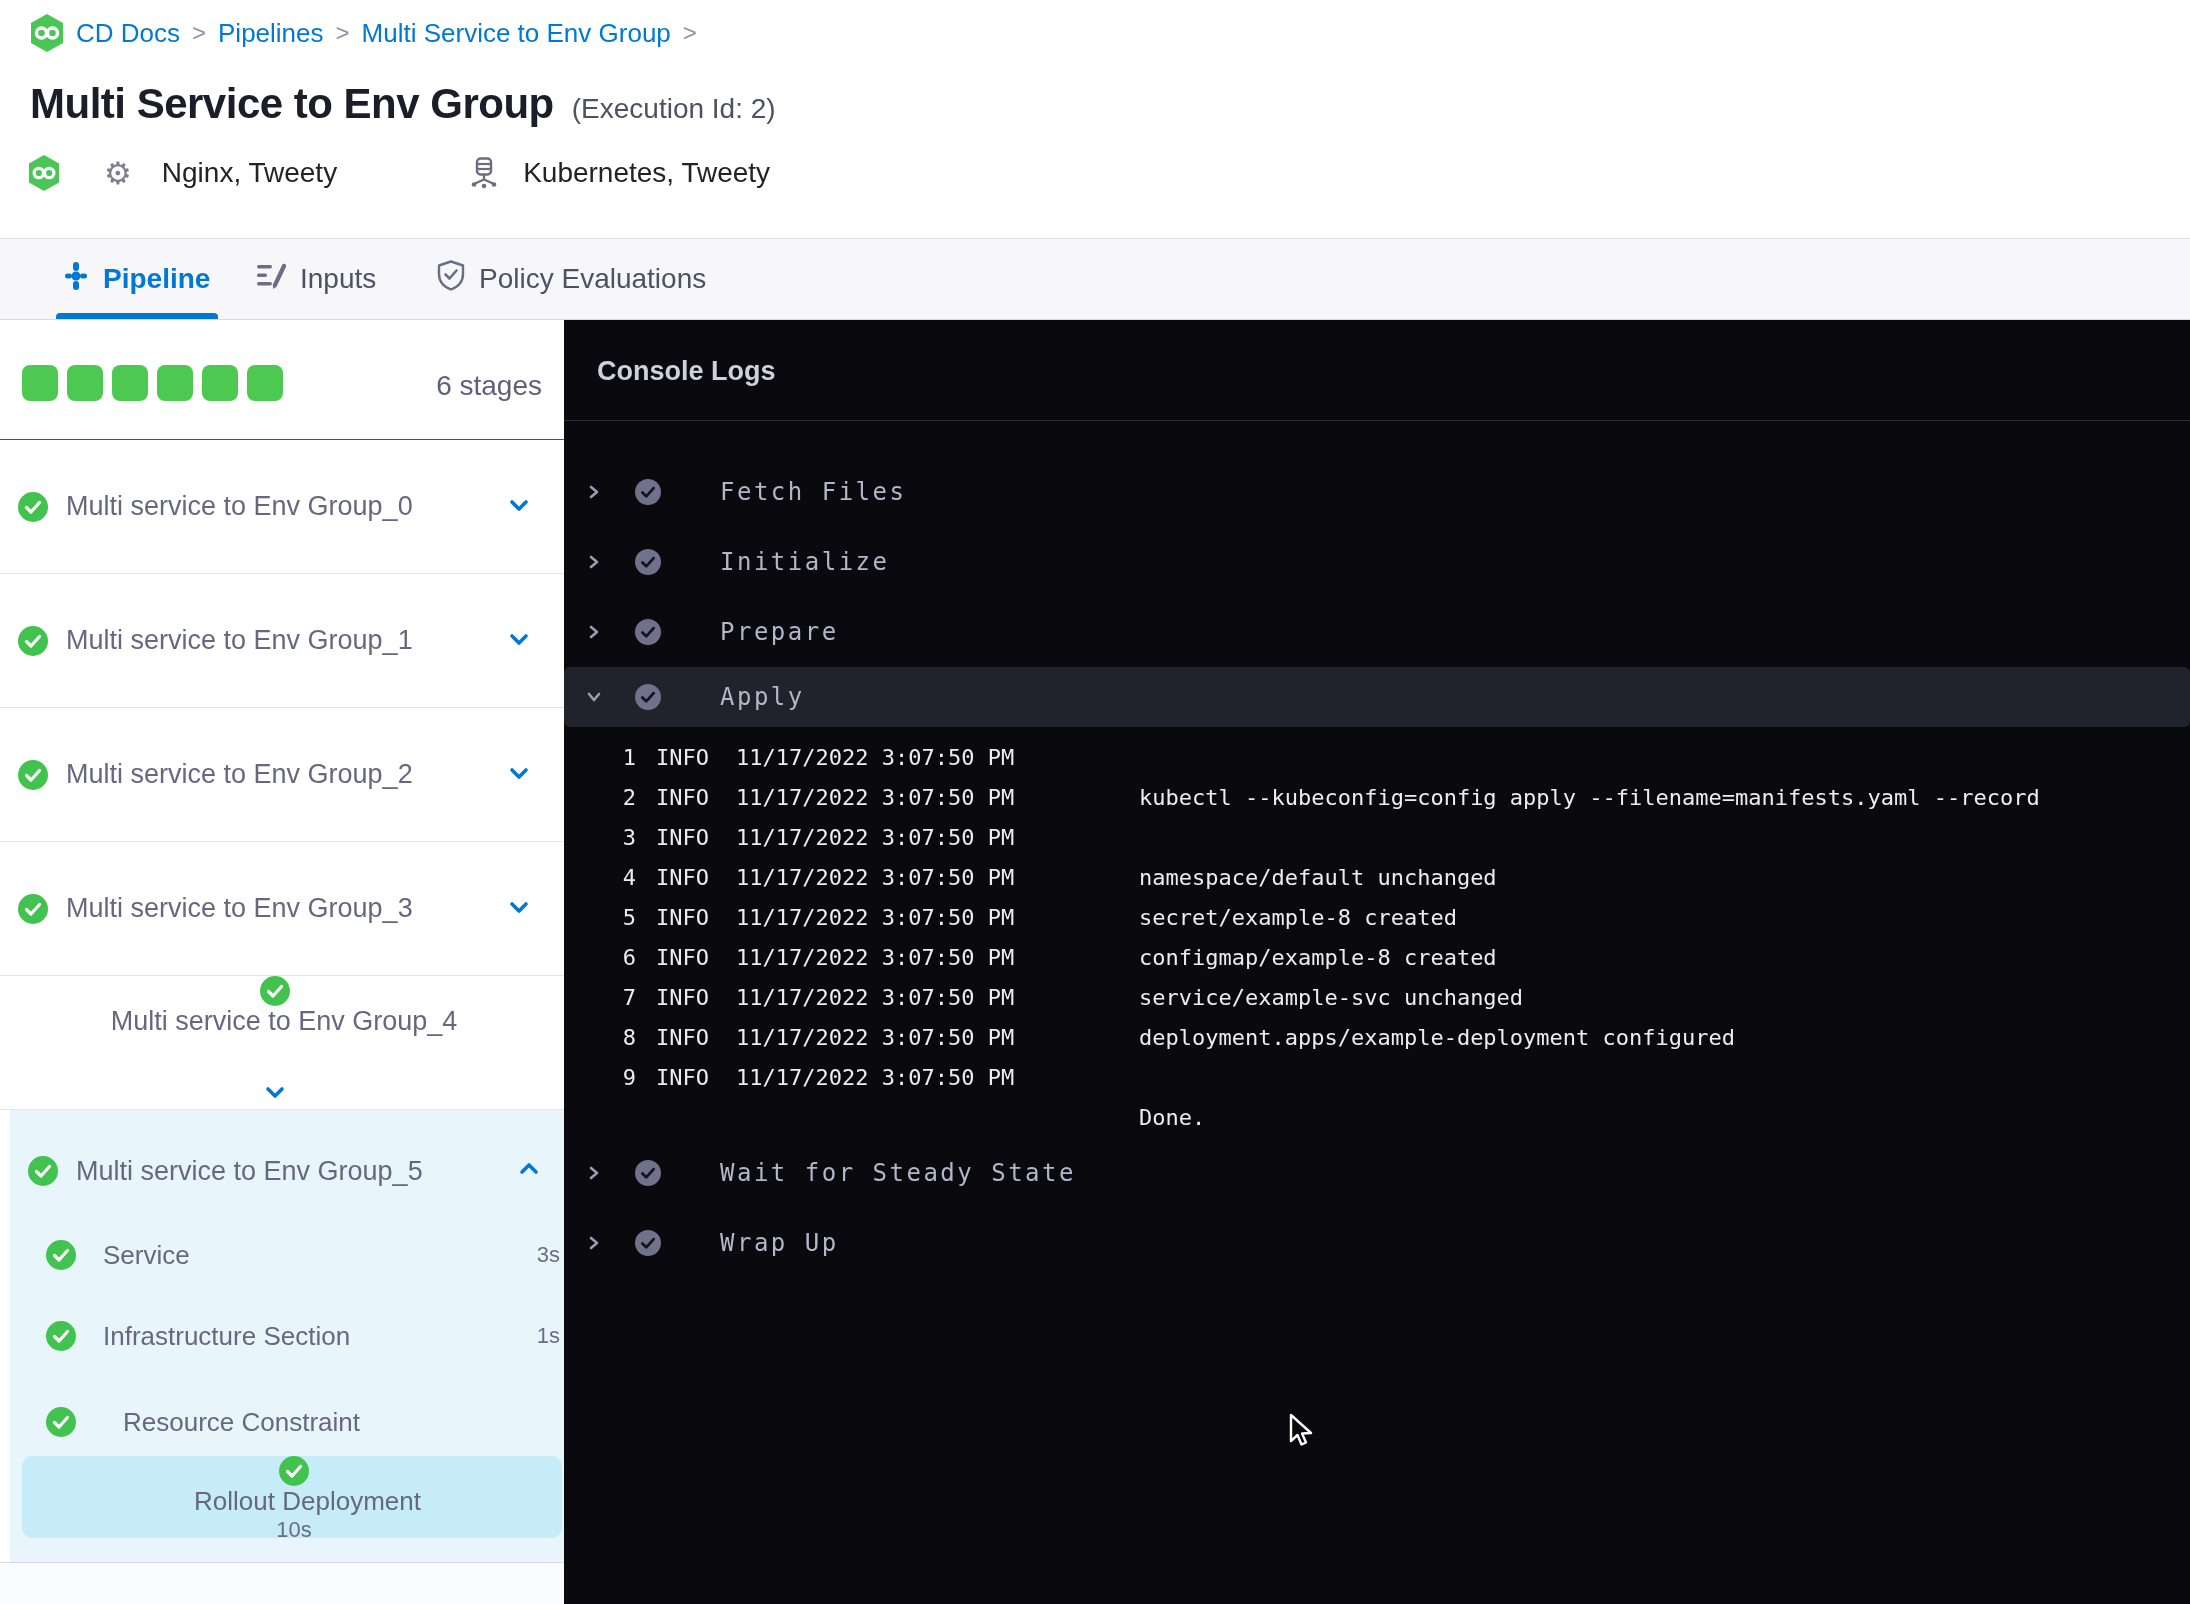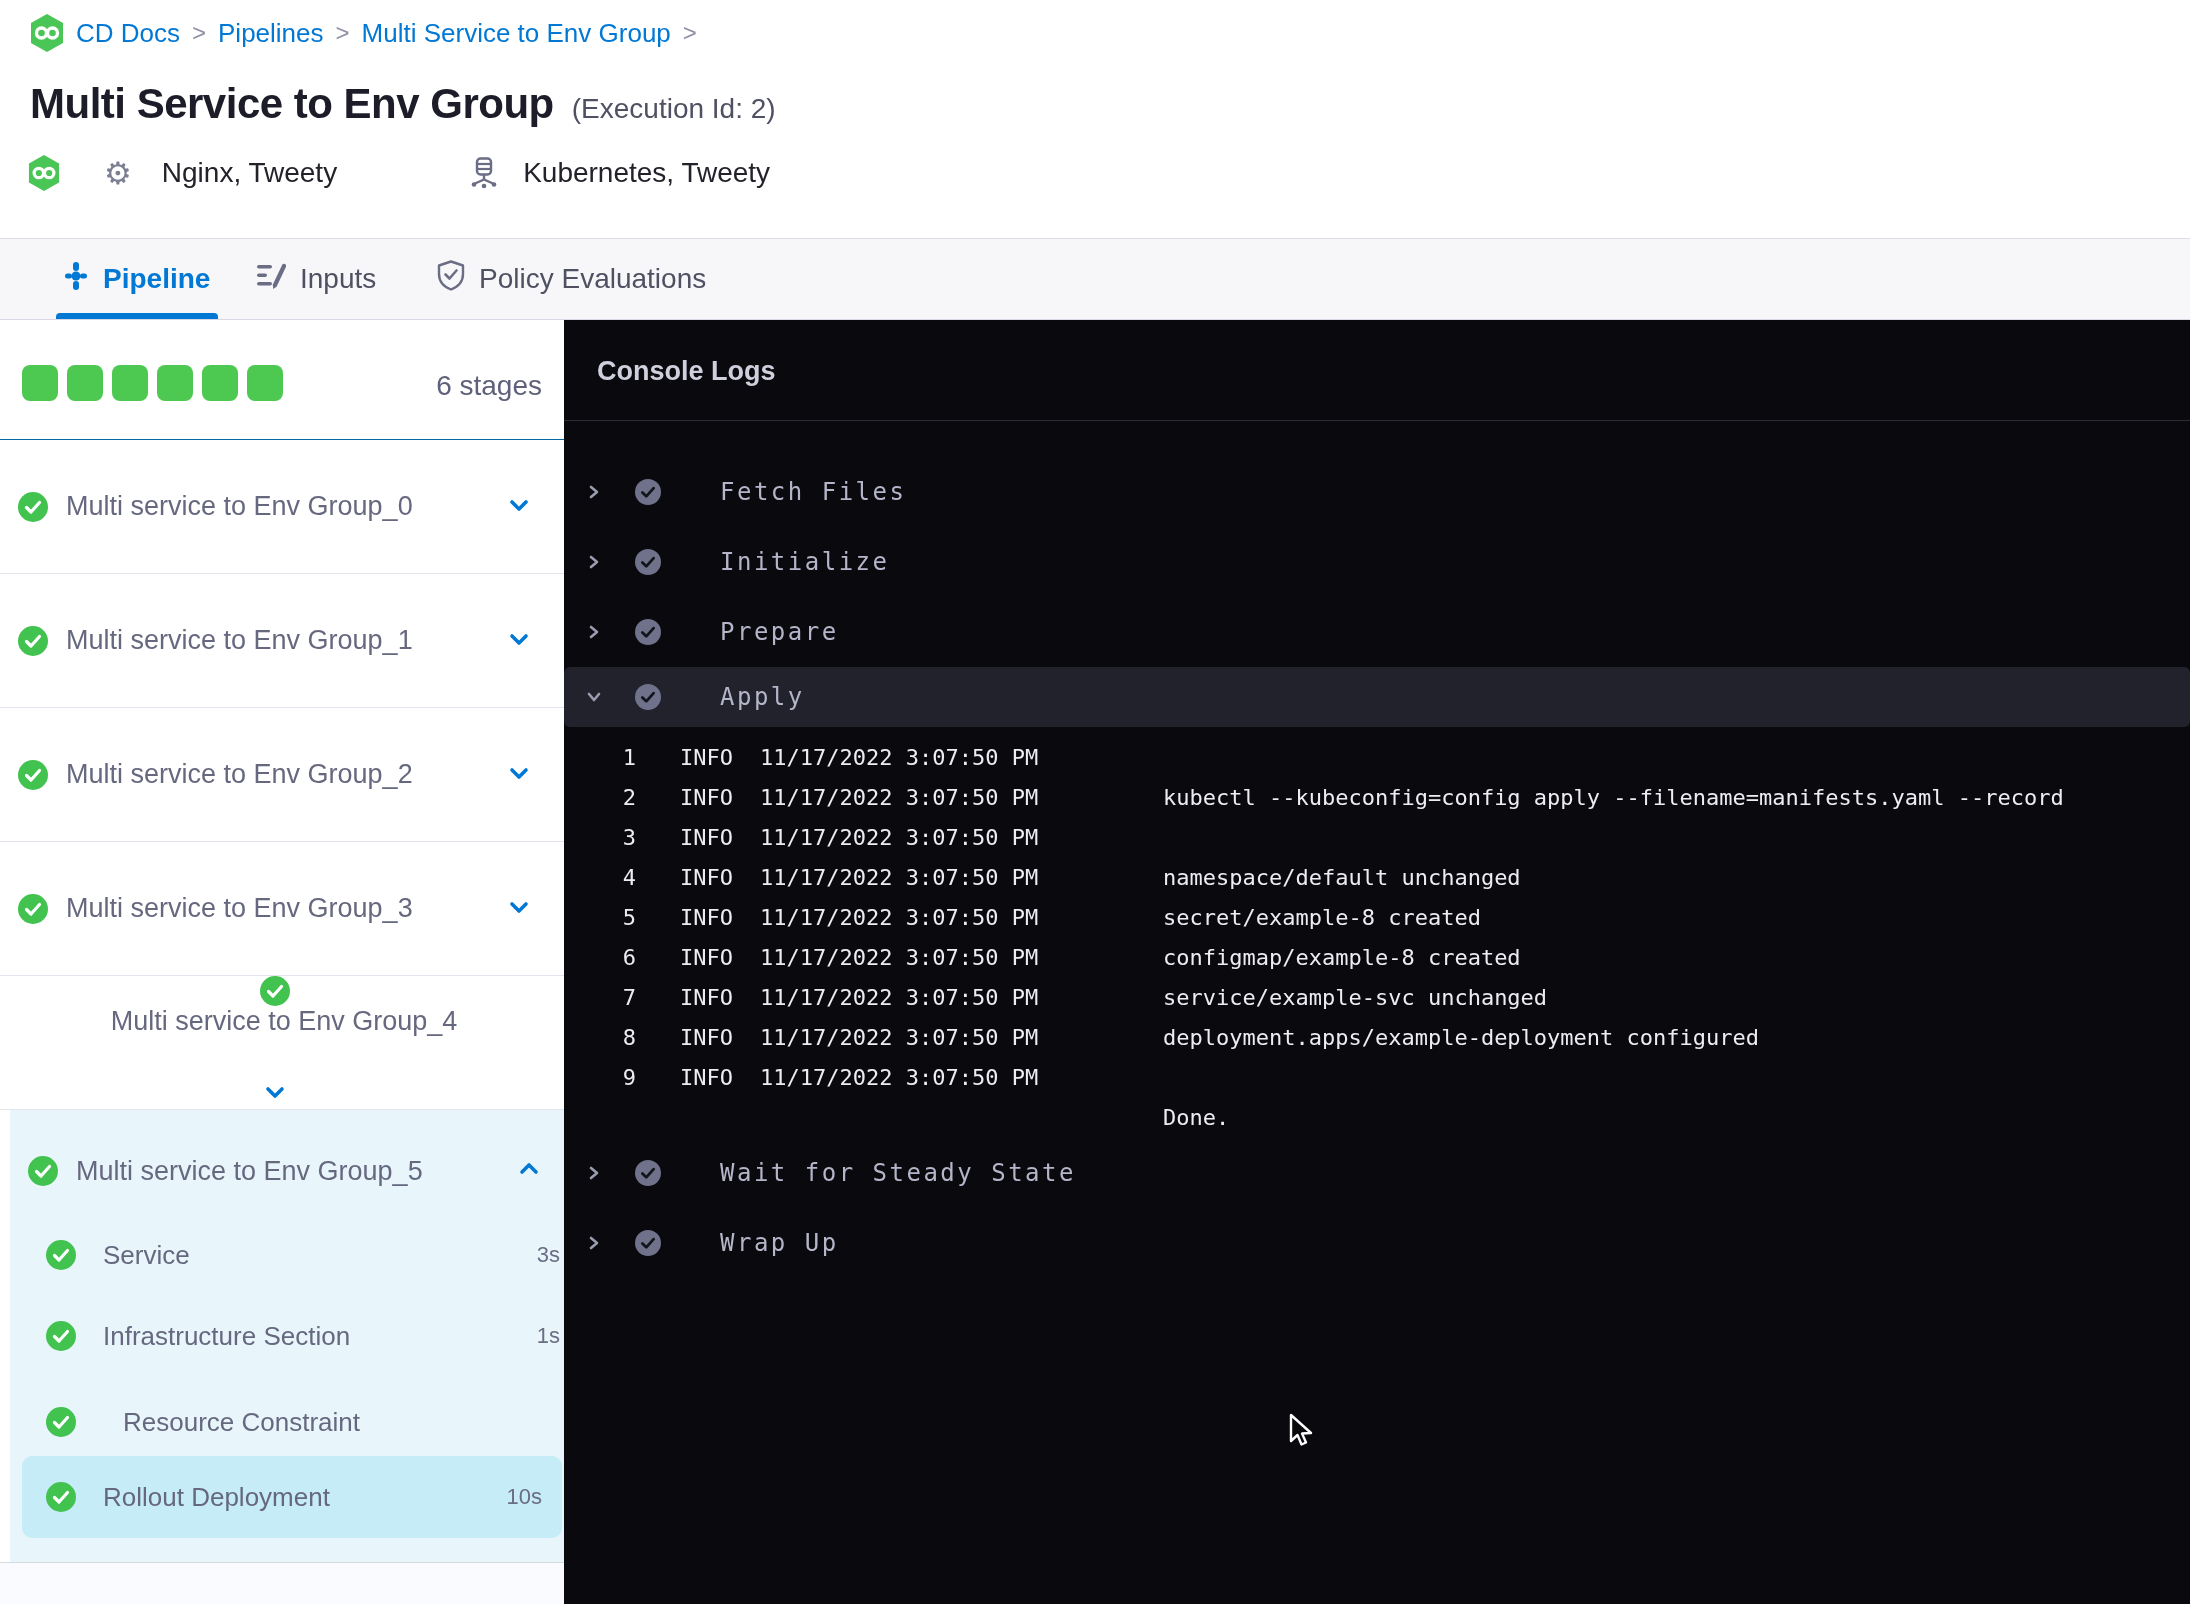--- a/index.html
+++ b/index.html
@@ -45,39 +45,39 @@
 
   .expanded-stage { position:absolute; top:790px; left:0; width:564px; height:452px; background:#e8f6fc;margin-left:10px; }
   .exp-header { position:absolute; top:0; left:0; width:564px; height:122px; display:flex;
                 align-items:center; padding:0 32px 0 18px; cursor:pointer; }
   .exp-header .label { flex:1; margin-left:18px; font-size:27px; color:#66687f; }
   .substep { position:absolute; left:0; width:564px; height:80px; display:flex; align-items:center;
              padding:0 14px 0 36px; cursor:pointer; }
   .substep .label { flex:1; margin-left:27px; font-size:26px; color:#66687f; }
   .substep .dur { font-size:22px; color:#6b6d85; }
   .substep.selected-bg { left:12px; width:540px; background:#c6ecf8; border-radius:10px;
-                         padding:0 20px 0 24px; height:82px; }
+                         padding:0 20px 0 24px; height:82px;flex-direction:column; }
   .sidebar-bottom-strip { position:absolute; top:1242px; left:0; width:564px; height:42px;
                           background:#fafbfe; border-top:1px solid #d8d9e0; }
 
   
   .console { position:absolute; top:320px; left:564px; width:1626px; height:1284px; background:#0a0a0e; }
   .console-title { position:absolute; top:36px; left:33px; font-size:27px; font-weight:bold; color:#cfd0dd; }
   .console-divider { position:absolute; top:100px; left:0; width:1626px; height:1px; background:#2b2c35; }
   .log-section { position:absolute; left:0; width:1626px; height:70px; cursor:pointer; }
   .log-section.expanded { height:60px; background:#21222c; border-radius:6px; }
   .sec-chevron { position:absolute; left:21px; top:50%; transform:translateY(-50%); display:inline-flex; }
   .sec-chk { position:absolute; left:71px; top:50%; transform:translateY(-50%); display:inline-flex; }
   .sec-label { position:absolute; left:156px; top:50%; transform:translateY(-50%);
                font-family:"DejaVu Sans Mono", monospace; font-size:24px; letter-spacing:2.5px; color:#b4b5c9; }
   .log-block { position:absolute; top:417px; left:0; width:1626px; }
   .log-line { display:flex; height:40px; align-items:center;
               font-family:"DejaVu Sans Mono", monospace; font-size:22px; color:#ececf2; }
   .log-line .ln  { width:30px; margin-left:42px; text-align:right; flex:none; }
-  .log-line .lvl { width:60px; margin-left:44px; flex:none; }
+  .log-line .lvl { width:60px; margin-left:20px; flex:none; }
   .log-line .ts  { width:320px; margin-left:20px; flex:none; }
   .log-line .msg { margin-left:83px; white-space:pre; }
 
   .cursor { position:absolute; left:1289px; top:1413px; }
 </style>
 </head>
 <body>
 
 <div class="screen">
 

